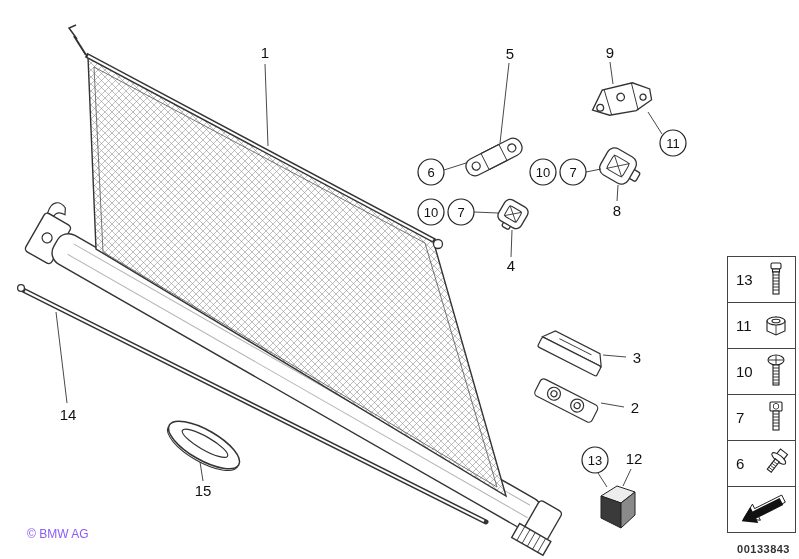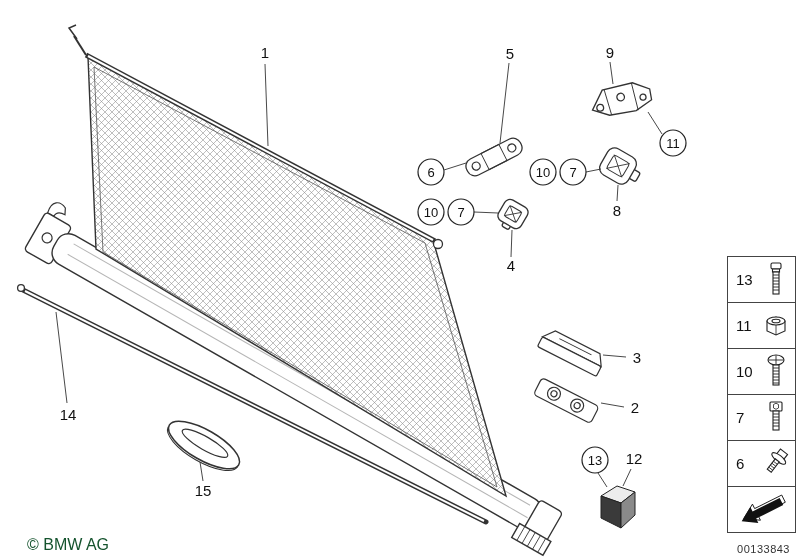--- a/index.html
+++ b/index.html
@@ -7,22 +7,22 @@
          font-family:"Liberation Sans",sans-serif;}
   .stage svg text{font-family:"Liberation Sans",sans-serif;fill:#111;}
   .diagram-svg{position:absolute;left:0;top:0;}
   .legend{position:absolute;top:256px;left:727px;width:69px;}
   .legend-cell{box-sizing:border-box;width:69px;height:47px;border:1px solid #444;margin-top:-1px;
                display:flex;align-items:center;justify-content:space-between;
                padding:0 6px 0 8px;background:#fff;}
   .legend-cell.first{margin-top:0;}
   .legend-cell.arrow{justify-content:center;}
   .legend-num{font-size:15px;color:#111;}
-  .copyright{position:absolute;left:27px;bottom:5px;font-size:16px;color:#14532d;}
-  .doc-number{position:absolute;right:9px;bottom:4px;font-size:11px;color:#333;letter-spacing:.5px;}
+  .copyright{position:absolute;left:27px;bottom:18px;font-size:12px;color:#8b5cf6;}
+  .doc-number{position:absolute;right:9px;bottom:4px;font-size:11px;color:#333;letter-spacing:.5px;font-weight:bold;}
 </style>
 </head>
 <body>
 
 <div class="stage">
 
   <svg class="diagram-svg" width="799" height="559" viewBox="0 0 799 559">
     <defs>
       <pattern id="netp" width="7" height="7" patternUnits="userSpaceOnUse">
         <path d="M0 7 L7 0 M0 0 L7 7" stroke="#8a8a8a" stroke-width="0.55" fill="none"></path>

